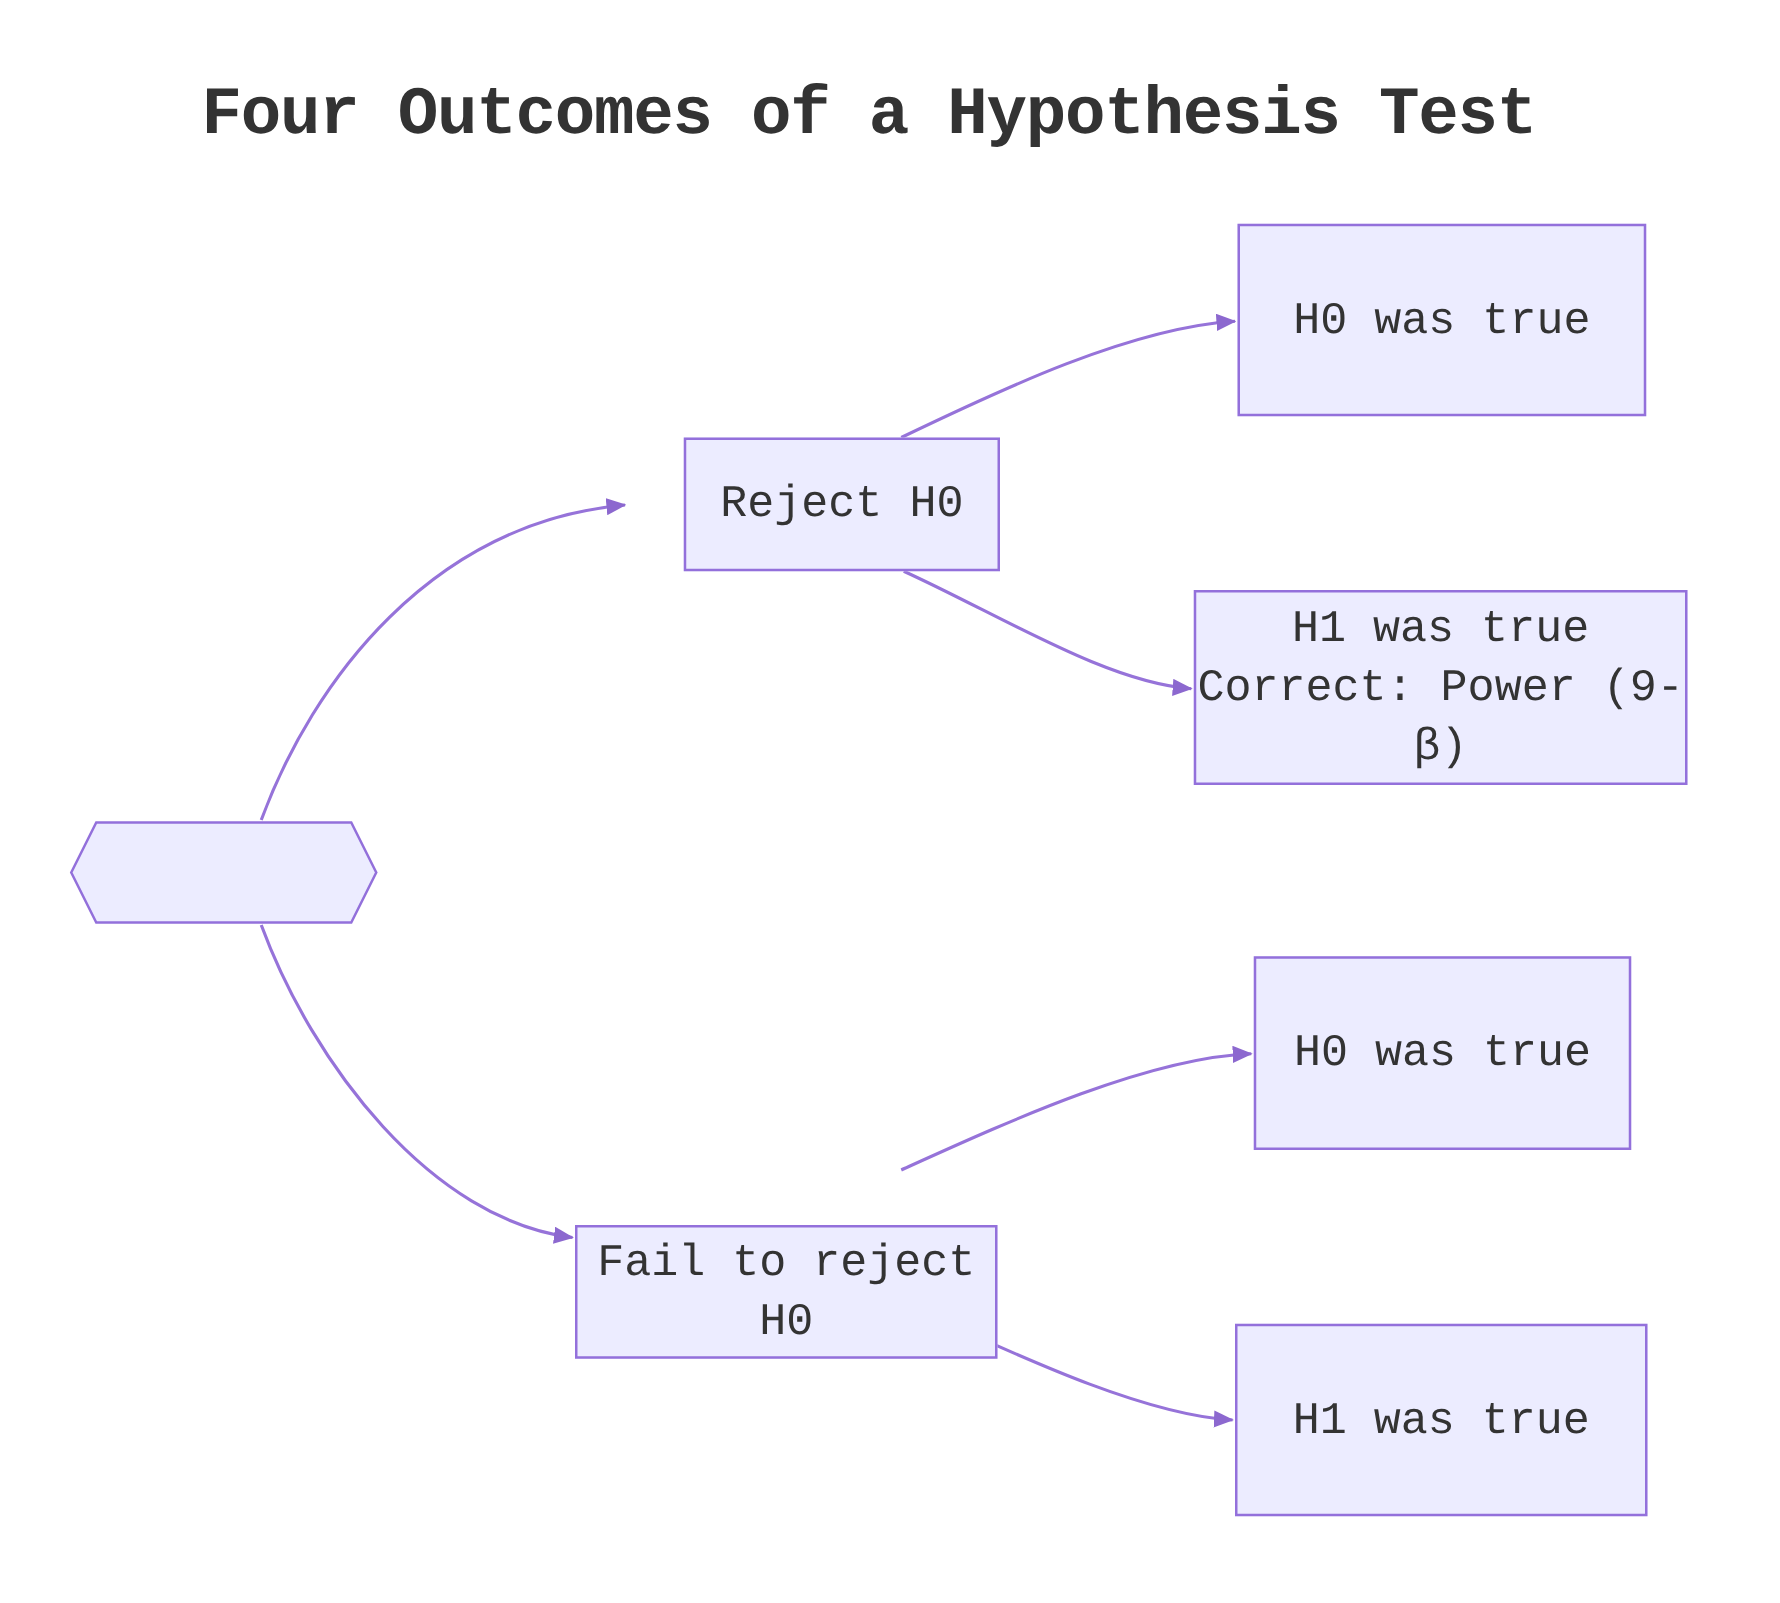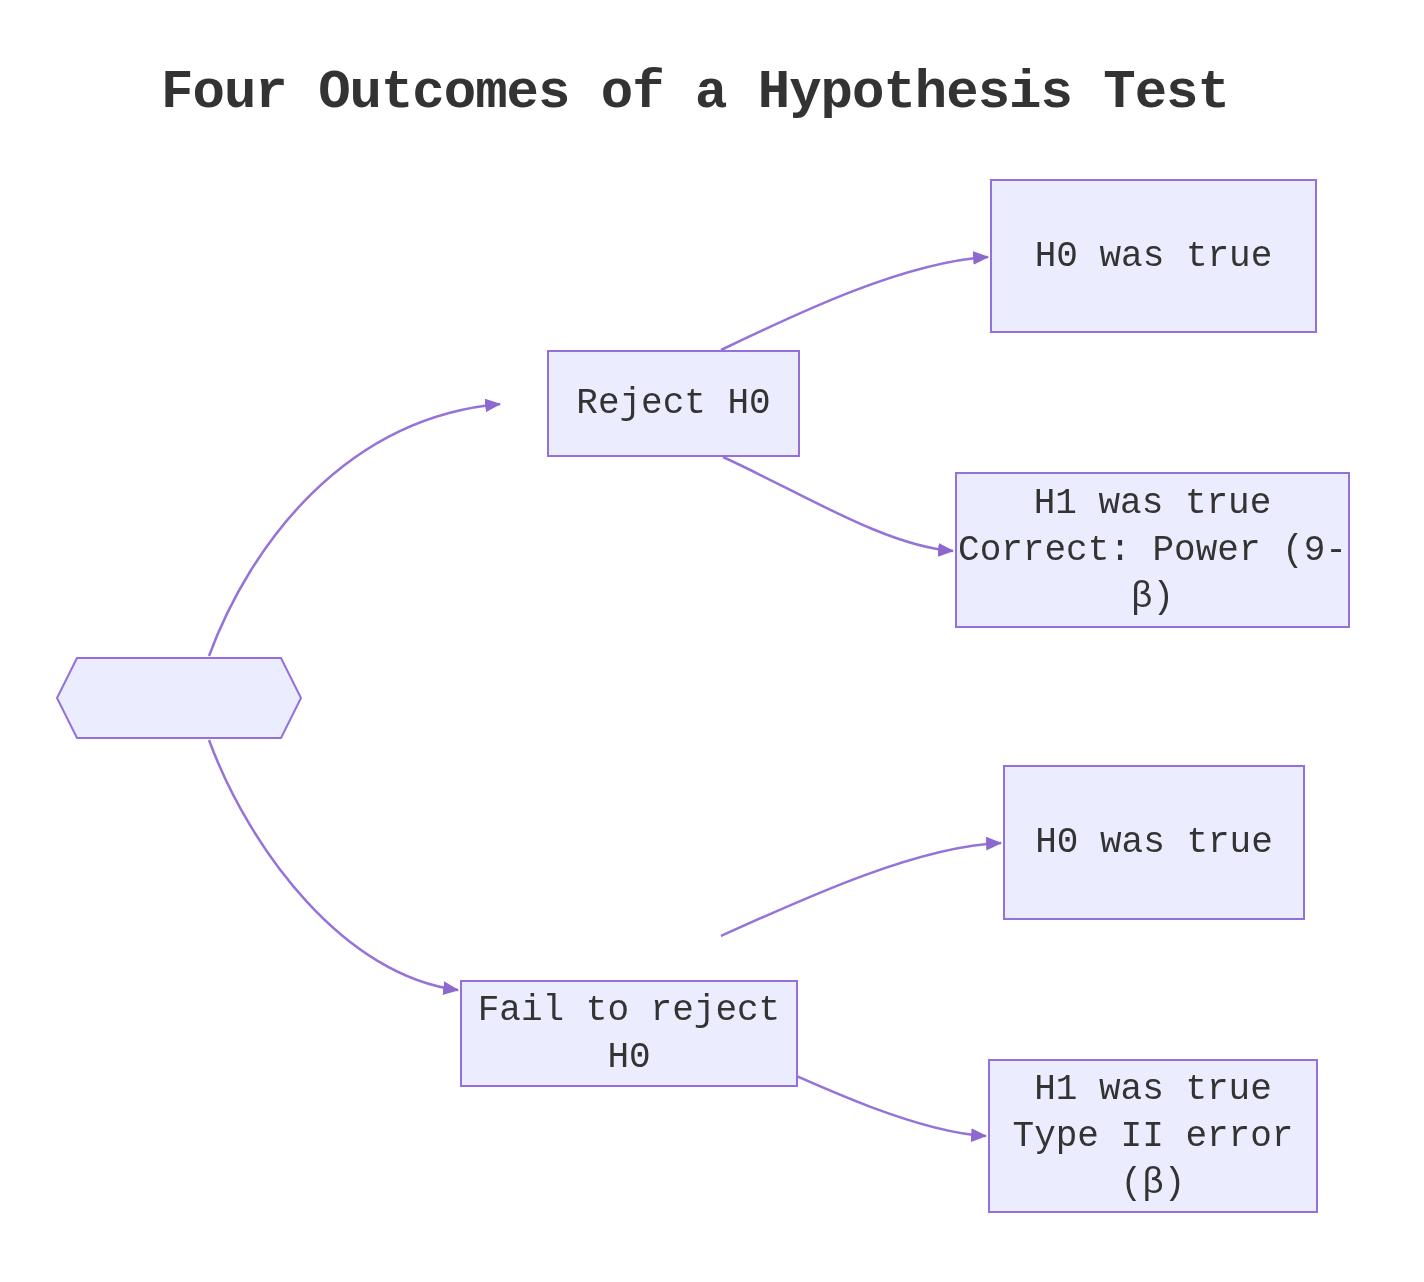--- a/index.html
+++ b/index.html
@@ -118,16 +118,15 @@
     <span>H1 was true</span>
     <span>Correct: Power (9-β)</span>
   </div>
 
   <div class="node rect-node n-out3">
     <span>H0 was true</span>
   </div>
 
   <div class="node rect-node n-out4">
     <span>H1 was true</span>
-    <span>Type II error (β)</span>
   </div>
 
 </div>
 
 </body></html>

